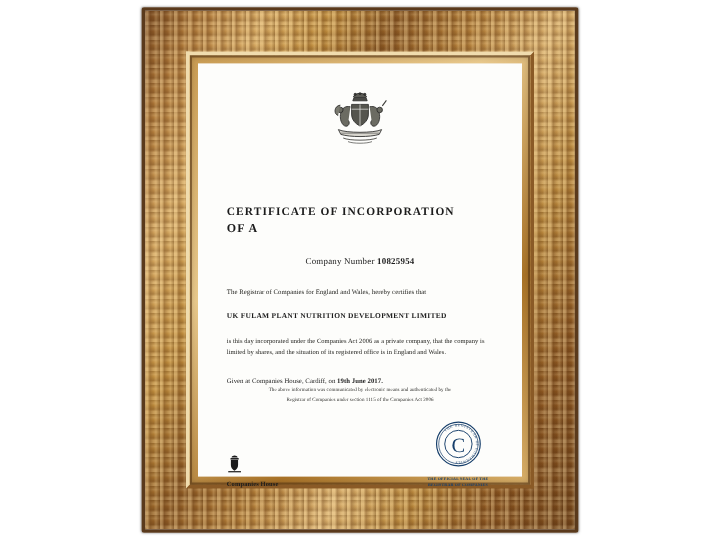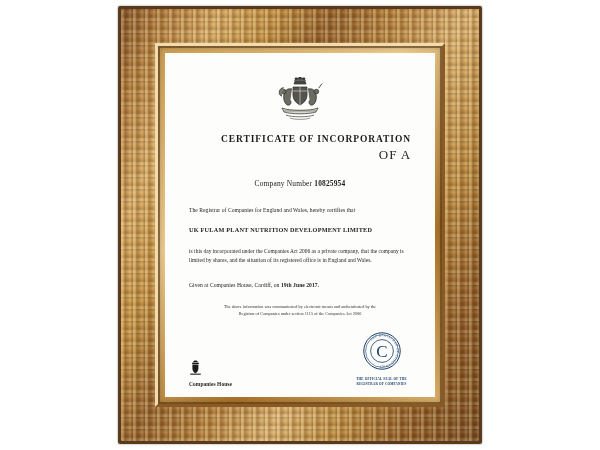--- a/index.html
+++ b/index.html
@@ -114,33 +114,34 @@
   .crest {
     display: flex;
     justify-content: center;
     margin-top: 10px;
     margin-bottom: 10px;
   }
   .crest svg { display: block; }
 
   
   .title-block {
-    text-align: right;
+    text-align: left;
     letter-spacing: 0.6px;
     line-height: 1.35;
     font-family: "Liberation Serif", serif;
+    margin-top: 38px;
   }
   .title-line1 {
     font-size: 9.5px;
     font-weight: bold;
     letter-spacing: 0.9px;
   }
   .title-line2, .title-line3 {
-    font-size: 13px;
-    font-weight: normal;
+    font-size: 10px;
+    font-weight: bold;
     letter-spacing: 0.9px;
   }
 
   .company-number {
     text-align: center;
     font-size: 7.4px;
     margin-top: 16px;
     letter-spacing: 0.2px;
   }
   .company-number b { font-weight: bold; font-family: Liberation Serif, serif; }

